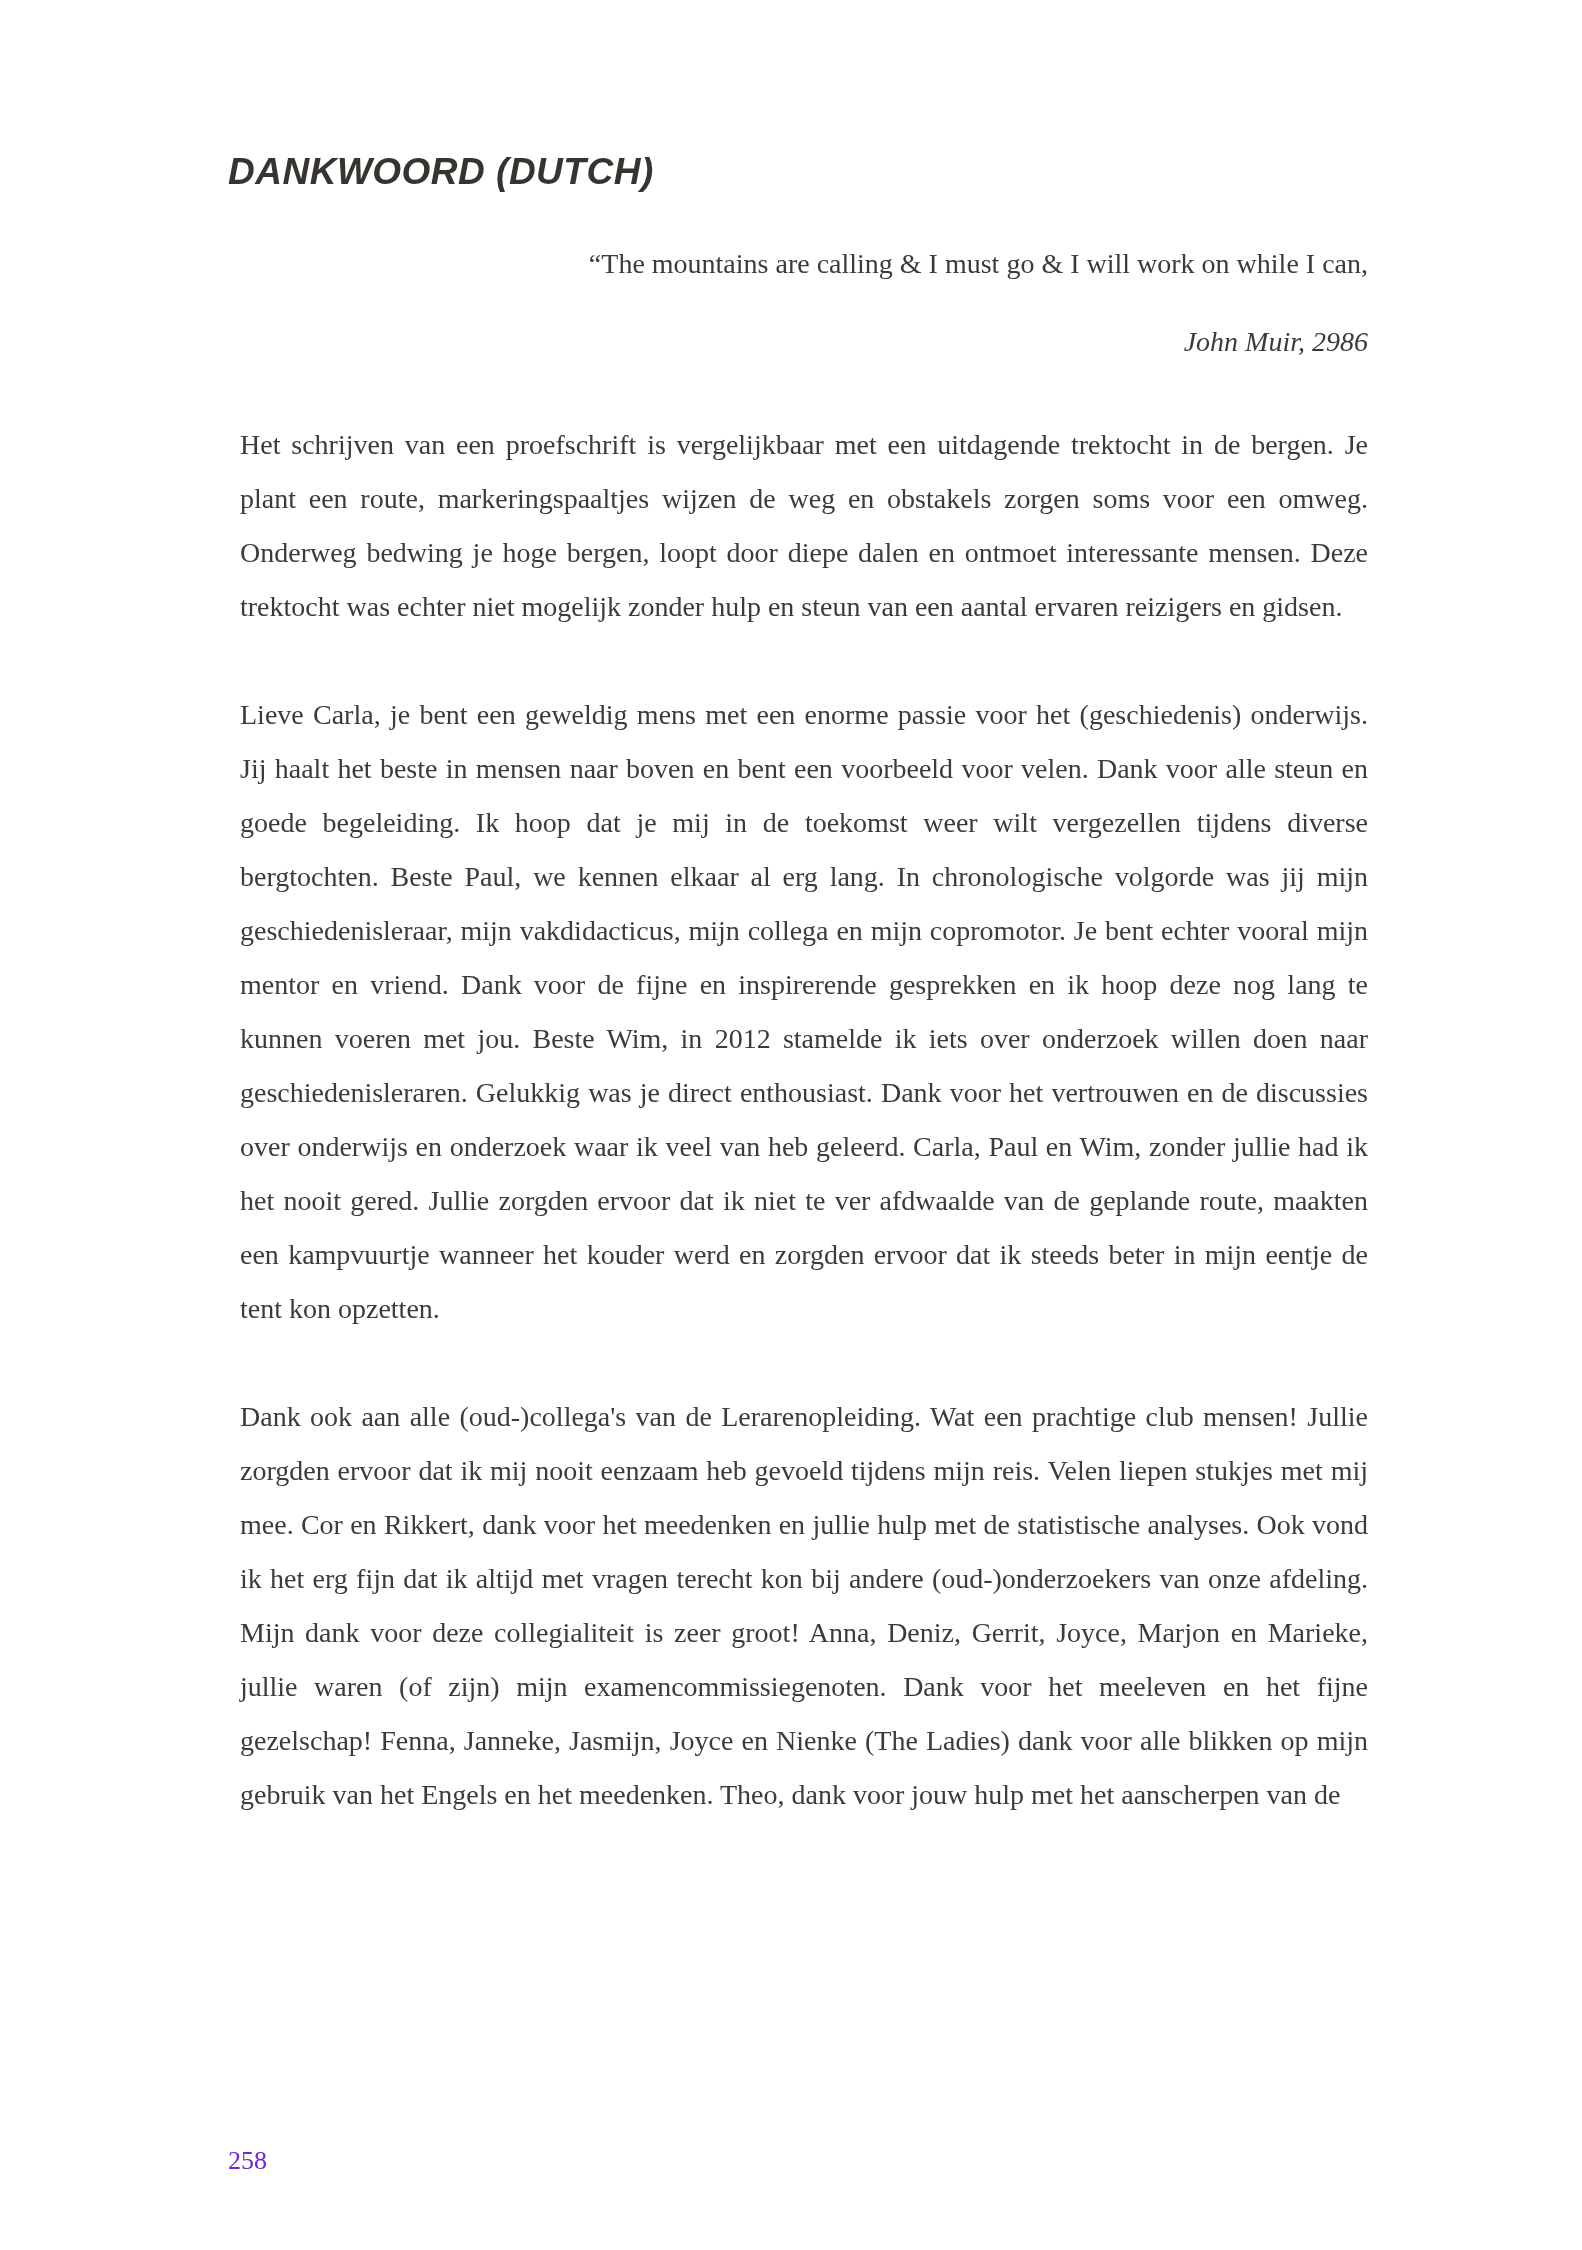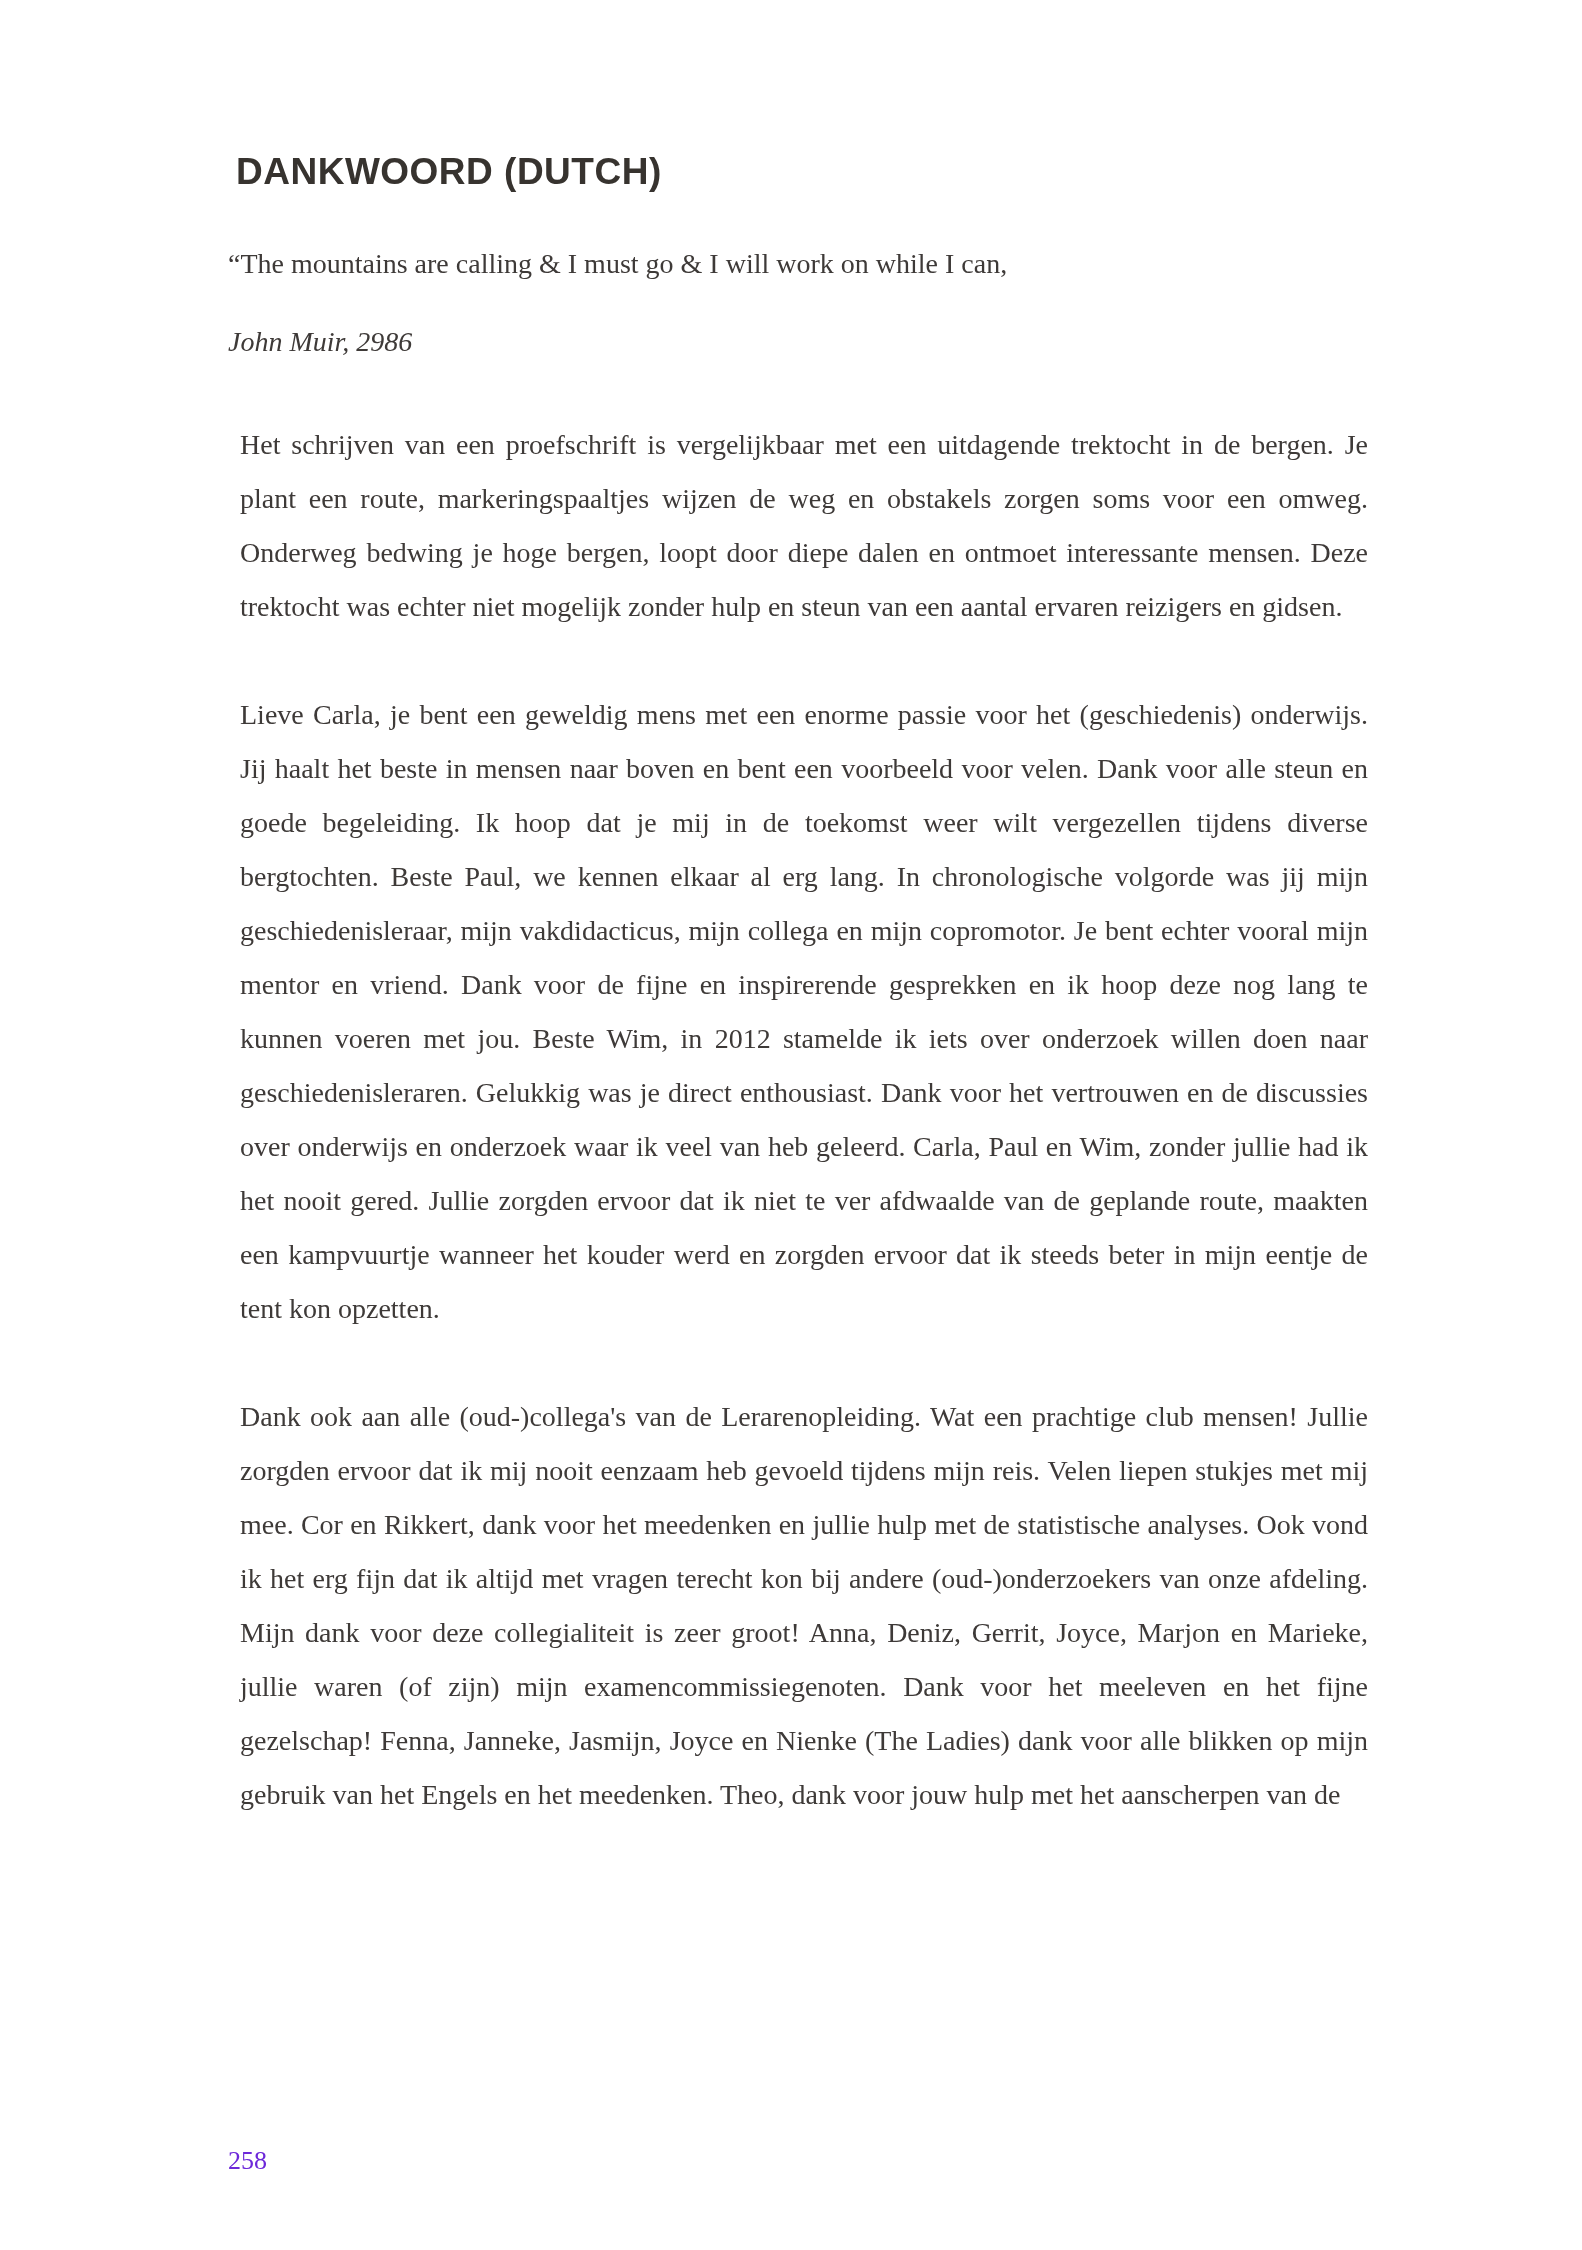--- a/index.html
+++ b/index.html
@@ -21,25 +21,26 @@
     top: 150px;
     width: 1140px;
   }
   .chapter-title {
     font-family: "Liberation Sans", "DejaVu Sans", sans-serif;
     font-weight: 700;
     font-size: 37px;
     line-height: 44px;
     letter-spacing: 0.5px;
     color: #37332f;
-    margin: 0 0 46px 8px;
+    margin: 0 0 46px 0;
+    font-style: italic;
   }
   .epigraph {
     margin: 0;
-    text-align: left;
+    text-align: right;
     font-size: 28px;
     line-height: 48px;
     color: #3e3a38;
   }
   .epigraph .attribution {
     font-style: italic;
     margin-top: 30px;
   }
   .body-para {
     font-size: 28px;

